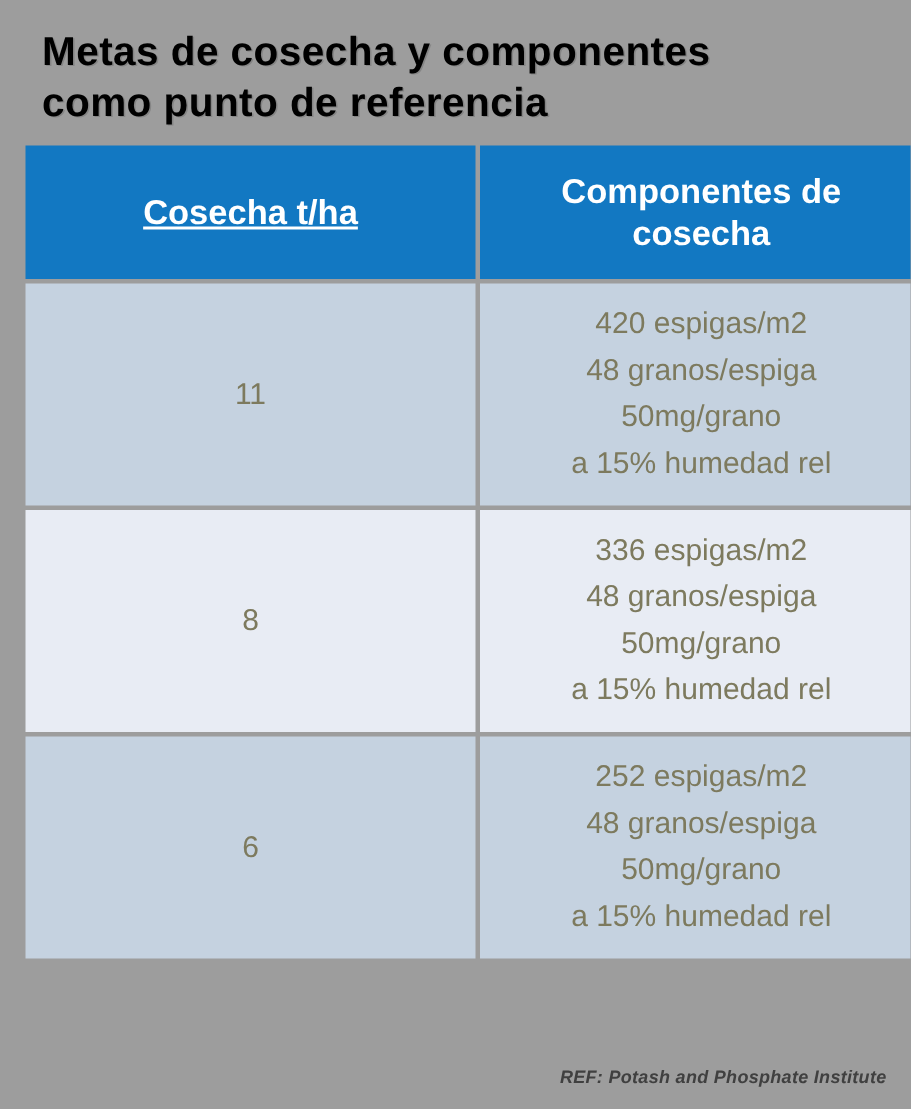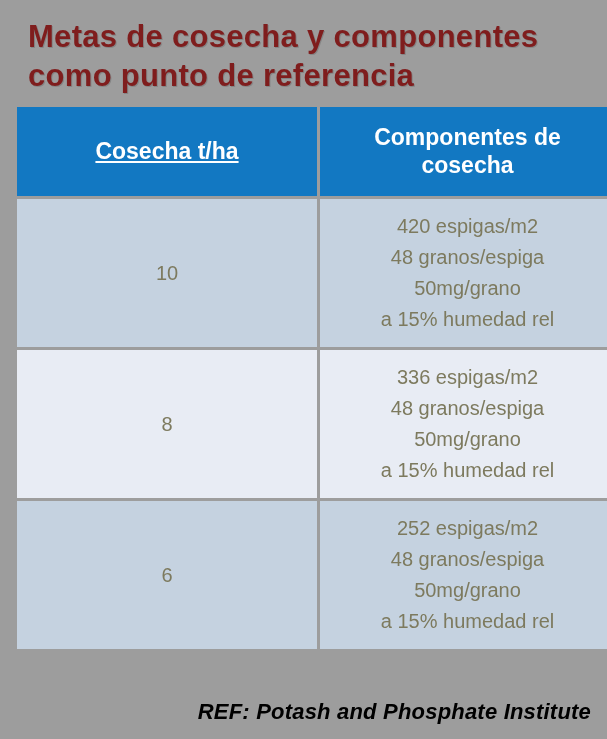--- a/index.html
+++ b/index.html
@@ -14,22 +14,22 @@
     overflow: hidden;
   }
   .slide {
     position: relative;
     width: 607px;
     height: 739px;
     box-sizing: border-box;
     padding: 14px 14px 0 14px;
   }
   .title {
-    color: #7f1d1d;
-    font-size: 31px;
+    color: #000000;
+    font-size: 27px;
     font-weight: bold;
     line-height: 1.25;
     letter-spacing: 0.3px;
     margin: 4px 0 8px 14px;
     text-shadow: 1px 1px 0 rgba(90,90,90,0.35);
   }
   .title .line {
     display: block;
     white-space: nowrap;
   }
@@ -70,22 +70,22 @@
     line-height: 1.55;
   }
   td.comp-cell .l {
     display: block;
     white-space: nowrap;
   }
   .ref {
     position: absolute;
     right: 16px;
     bottom: 14px;
-    color: #000000;
-    font-size: 22px;
+    color: #404040;
+    font-size: 12px;
     font-weight: bold;
     font-style: italic;
     letter-spacing: 0.2px;
   }
 </style>
 </head>
 <body>
 
 <div class="slide">
 
@@ -96,21 +96,21 @@
 
   <table class="harvest">
     <thead>
       <tr>
         <th class="col-yield">Cosecha t/ha</th>
         <th class="col-comp">Componentes de cosecha</th>
       </tr>
     </thead>
     <tbody>
       <tr class="band-a">
-        <td class="yield-cell">10</td>
+        <td class="yield-cell">11</td>
         <td class="comp-cell">
           <span class="l">420 espigas/m2</span>
           <span class="l">48 granos/espiga</span>
           <span class="l">50mg/grano</span>
           <span class="l">a 15% humedad rel</span>
         </td>
       </tr>
       <tr class="band-b">
         <td class="yield-cell">8</td>
         <td class="comp-cell">

